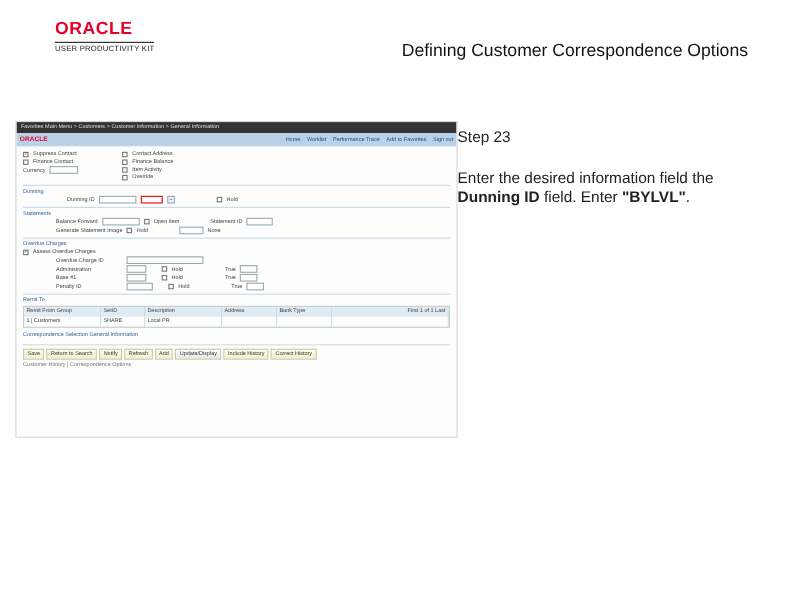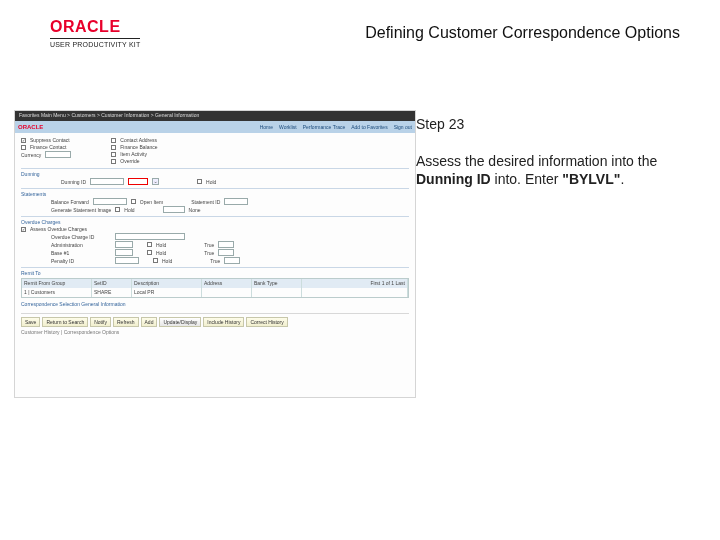--- a/index.html
+++ b/index.html
@@ -4,21 +4,21 @@
 <style>
   * { box-sizing: border-box; margin: 0; padding: 0; }
   html, body { width: 720px; height: 540px; font-family: Arial, Helvetica, sans-serif; background: #fff; color: #222; }
   .page { width: 720px; height: 540px; position: relative; padding-left: 40px; }
 
   
   .header { position: absolute; top: 18px; left: 50px; right: 40px; height: 46px; }
   .logo-block { position: absolute; left: 0; top: 0; }
   .logo-oracle { font-family: Arial, sans-serif; font-weight: 700; color: #e8002b; font-size: 16px; letter-spacing: 0.5px; }
   .logo-sub { font-size: 7px; letter-spacing: 0.2px; color: #222; border-top: 1px solid #222; padding-top: 2px; margin-top: 2px; }
-  .title { position: absolute; right: 0; top: 6px; font-size: 16px; color: #111; }
+  .title { position: absolute; right: 0; top: 20px; font-size: 16px; color: #111; }
 
   
   .content { position: absolute; top: 110px; left: 14px; width: 700px; height: 300px; display: flex; }
   .thumb { width: 402px; height: 288px; border: 1px solid #d5d5d5; background: #fdfdfd; position: relative; overflow: hidden; font-size: 5px; color: #444; }
   .side { width: 260px; }
   .step { font-size: 14px; margin-top: 6px; margin-bottom: 20px; }
   .instr { font-size: 14px; line-height: 18px; }
 
   
   .tb-top { height: 10px; background: #333; color: #ddd; padding: 1px 4px; display: flex; justify-content: space-between; }
@@ -212,17 +212,17 @@
           <span class="btn">Include History</span>
           <span class="btn">Correct History</span>
         </div>
         <div class="foot">Customer History | Correspondence Options</div>
       </div>
     </div>
 
     <div class="side">
       <div class="step">Step 23</div>
       <div class="instr">
-        <span>Assess the desired information into the </span><b>Dunning ID</b><span> into. Enter </span><b>"BYLVL"</b><span>.</span>
+        <span>Enter the desired information field the </span><b>Dunning ID</b><span> field. Enter </span><b>"BYLVL"</b><span>.</span>
       </div>
     </div>
   </div>
 </div>
 
 </body></html>

